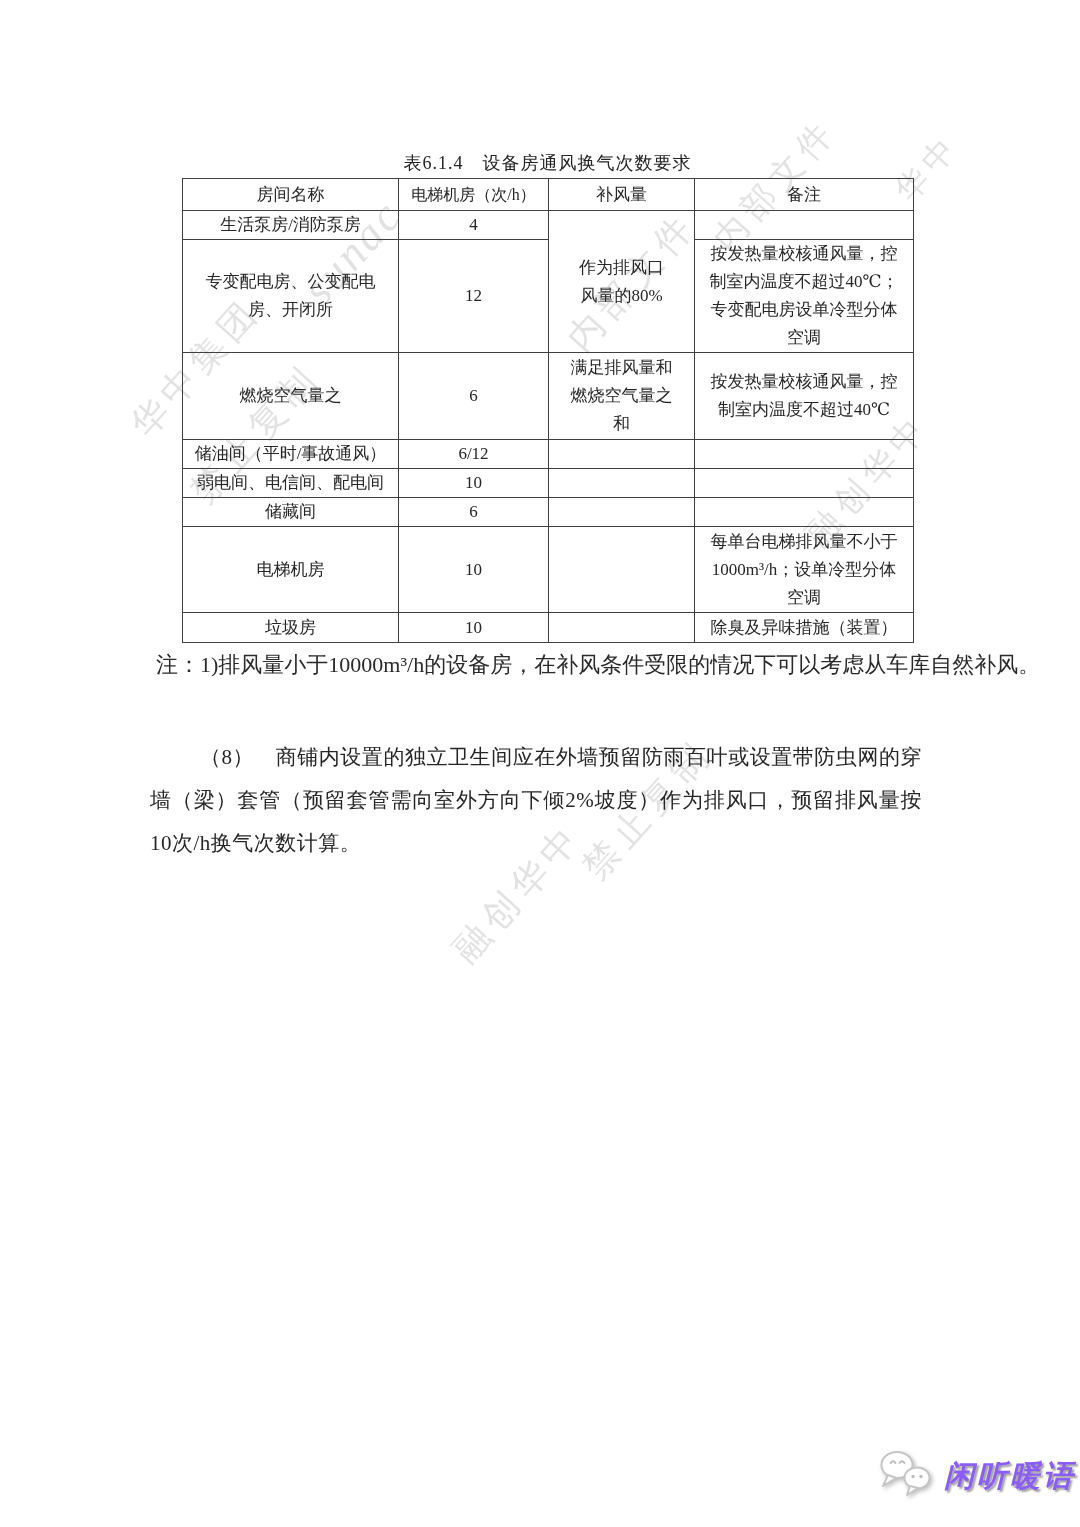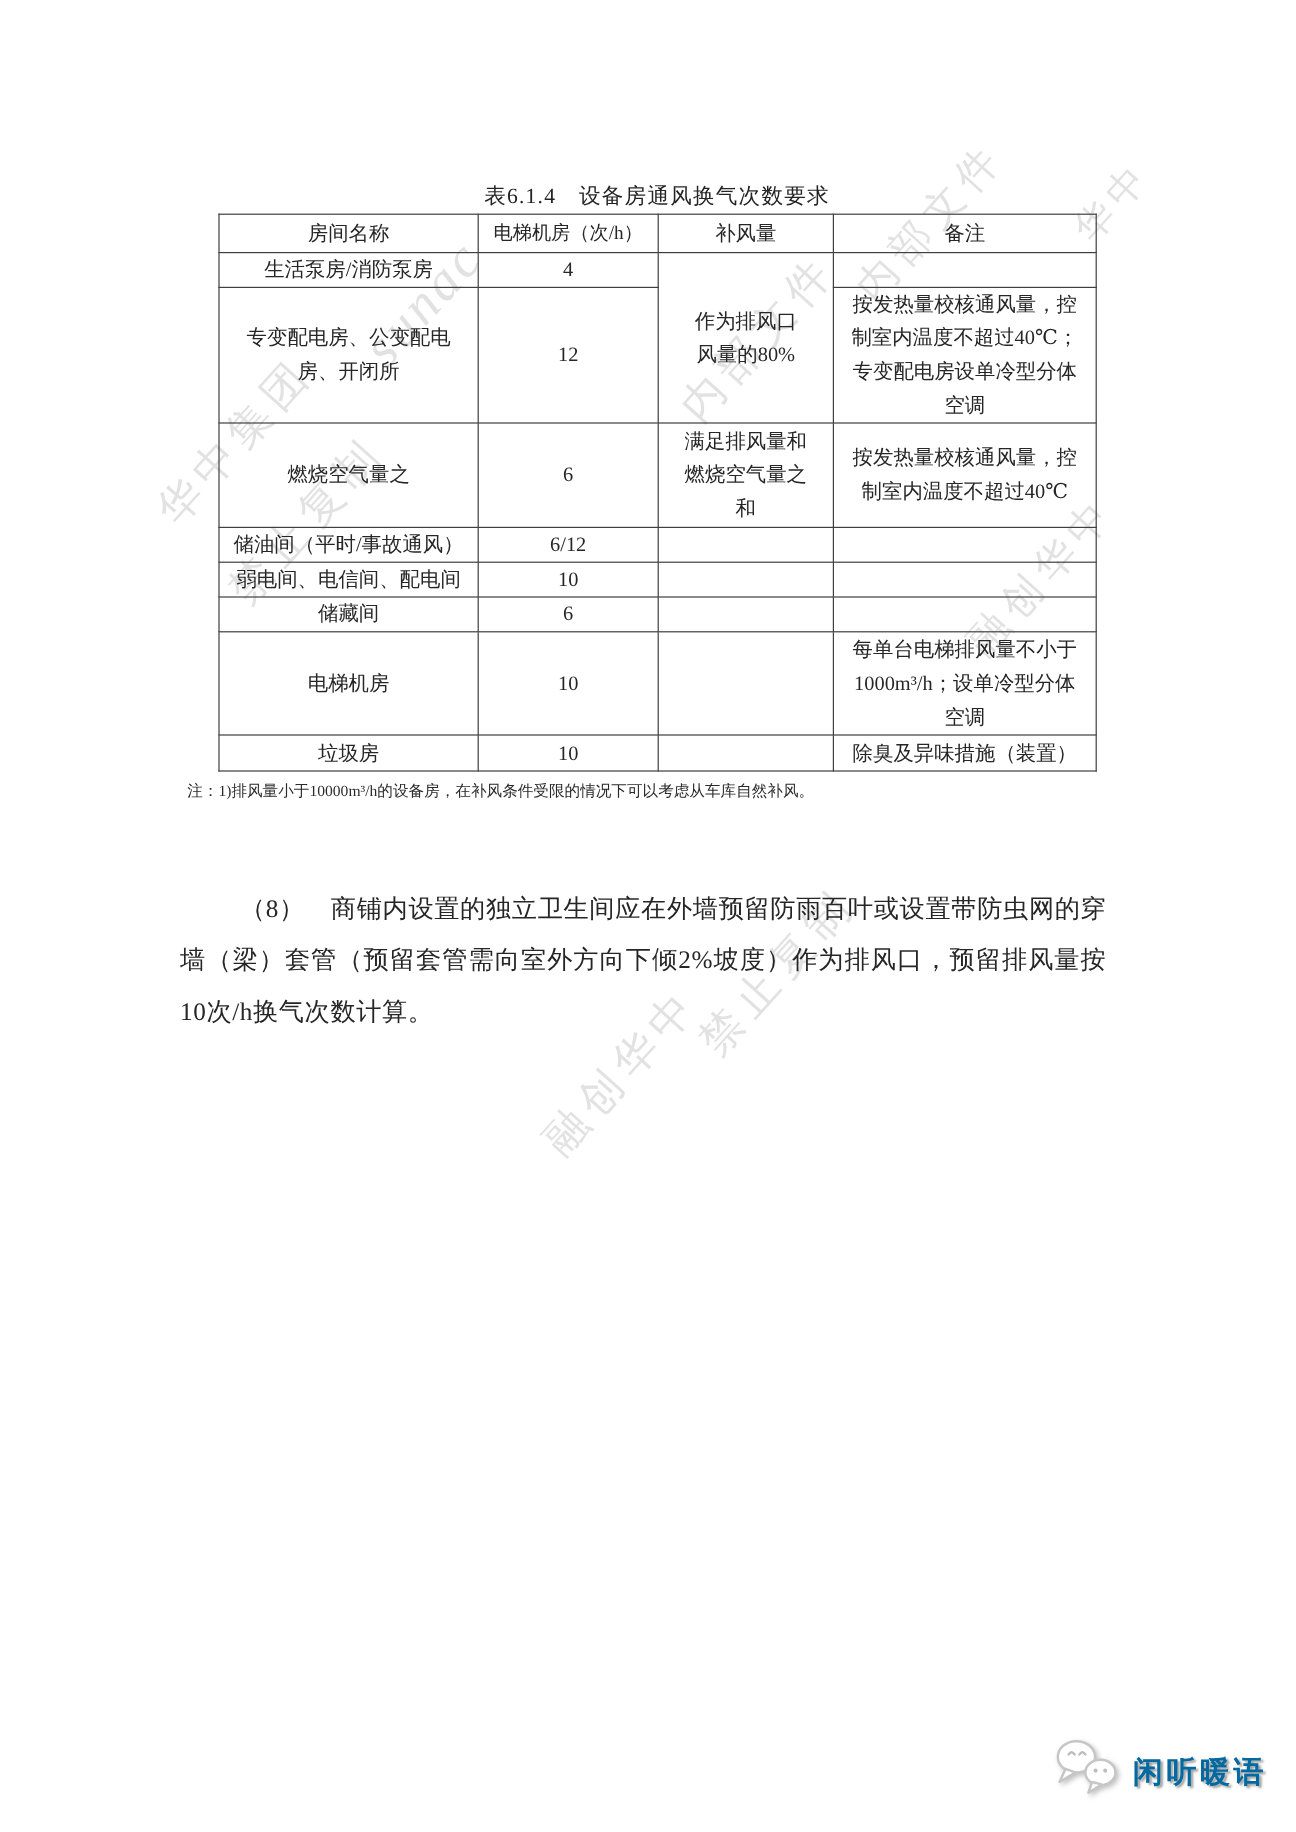--- a/index.html
+++ b/index.html
@@ -28,41 +28,42 @@
   }
   .vtable th,.vtable td{
     border:1px solid #3f3f3f;text-align:center;vertical-align:middle;
     padding:0 5px;font-weight:normal;line-height:28px;white-space:pre;
   }
   .vtable th{font-size:17px;}
   .vtable th.hdr-ach{font-size:16px;}
   tr.rh-hdr{height:32px;} tr.rh-a{height:28px;} tr.rh-b{height:113px;}
   tr.rh-c{height:87px;}  tr.rh-d{height:28px;} tr.rh-e{height:27px;}
   tr.rh-f{height:28px;}  tr.rh-g{height:86px;} tr.rh-h{height:30px;}
-  .note-line{position:absolute;white-space:nowrap;font-size:13px;color:#2a2a2a;}
+  .note-line{position:absolute;white-space:nowrap;font-size:22px;color:#2a2a2a;}
   .note-1{left:156px;top:650px;}
   .note-2{left:186px;top:695px;}
   .para-8{
     position:absolute;left:150px;top:736px;width:772px;
     font-size:21px;line-height:43px;text-align:justify;text-indent:50px;
     color:#262626;letter-spacing:.5px;
   }
   .section-heading{
     position:absolute;left:158px;top:896px;
     font-family:"Liberation Sans","DejaVu Sans",sans-serif;
     font-size:30px;font-weight:700;color:#0c0c0c;letter-spacing:.5px;white-space:nowrap;
   }
   
   .logo{position:absolute;left:876px;top:1448px;display:flex;align-items:center;}
   .logo-icon{filter:drop-shadow(2px 2px 2px rgba(140,140,140,.55));}
   .logo-text{
     font-family:"Liberation Sans","DejaVu Sans",sans-serif;
-    font-size:25px;font-weight:700;letter-spacing:3px;
-    color:#0369a1;text-shadow:2px 2px 2px #9d9d9d;margin-left:10px;margin-top:8px;
+    font-size:30px;font-weight:700;letter-spacing:3px;
+    color:#8b5cf6;text-shadow:2px 2px 2px #9d9d9d;margin-left:10px;margin-top:8px;
     white-space:nowrap;
+    font-style:italic;
   }
 </style>
 </head>
 <body>
 
 <div class="page">
 
   <div id="watermark-layer">
       <span class="wm wm-latin" style="left: 352px; top: 252px; font-size: 46px; color: rgb(203, 203, 203);">sunac</span>
       <span class="wm" style="left: 632px; top: 282px; font-size: 36px; color: rgb(203, 203, 203);">内部文件</span>

